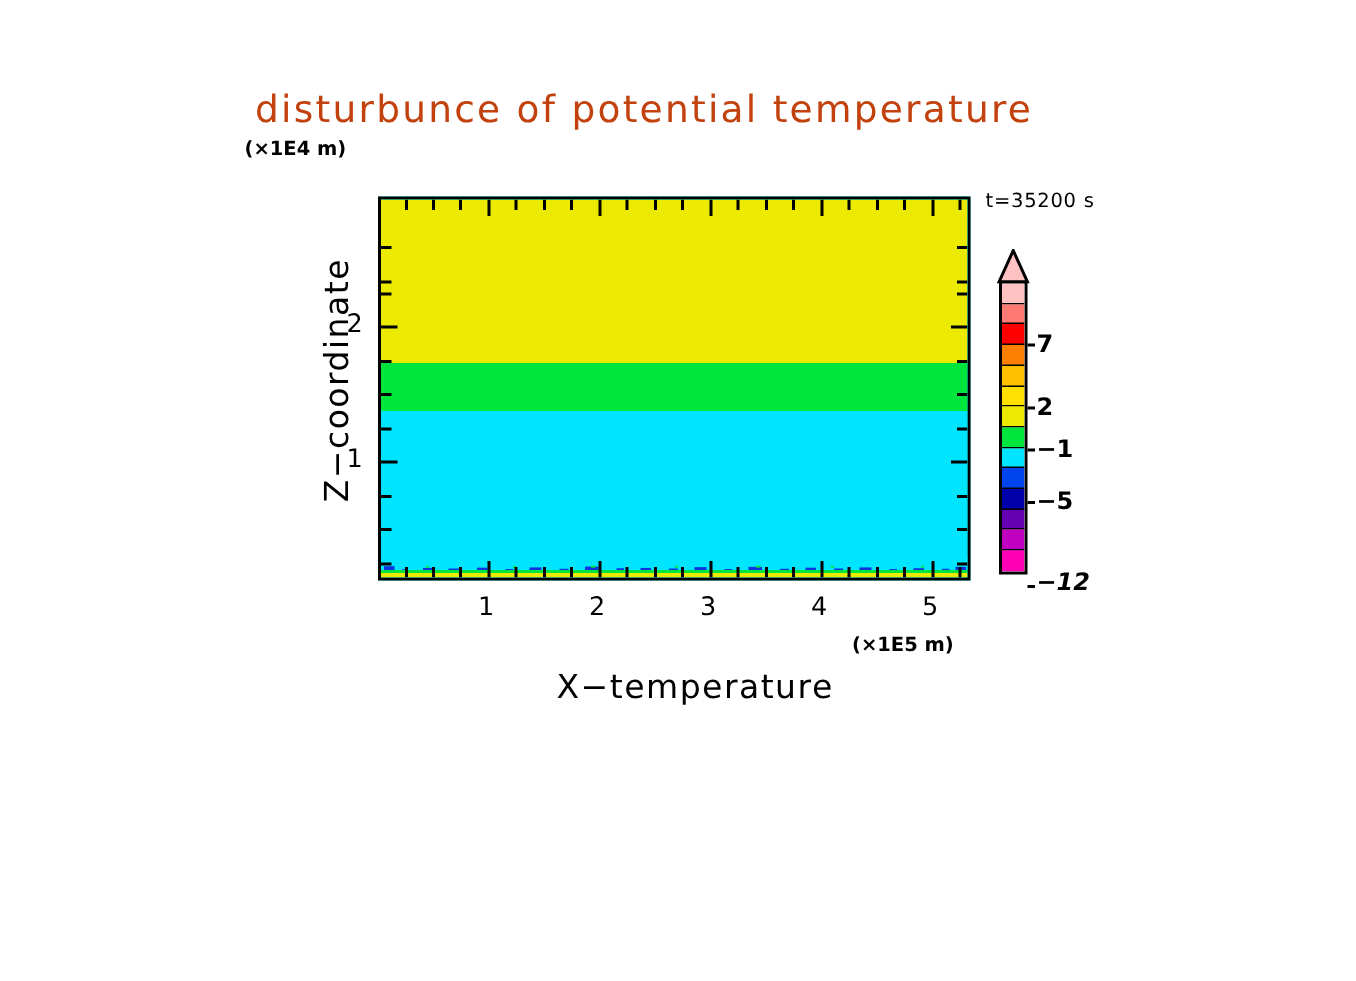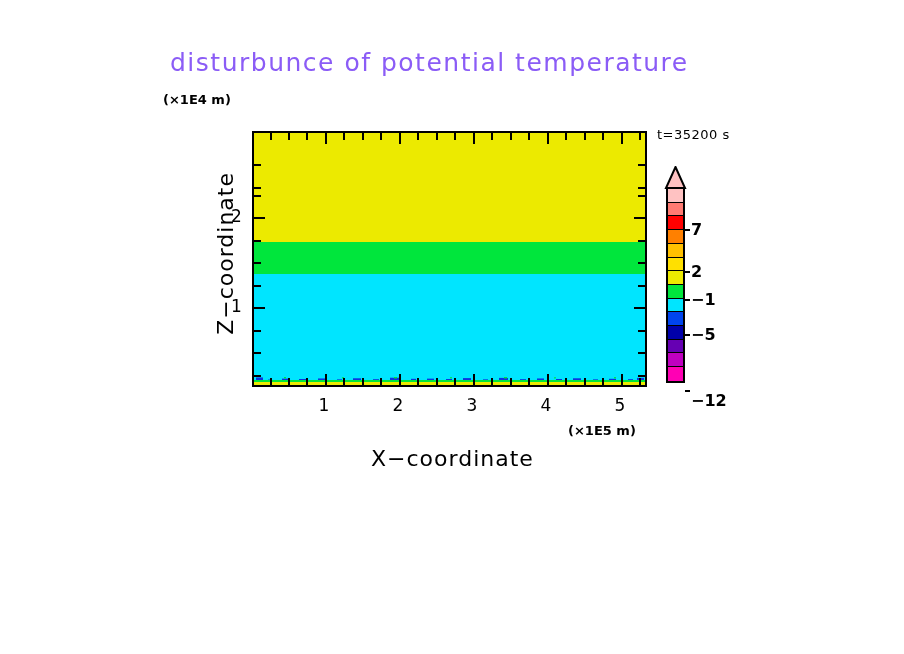--- a/index.html
+++ b/index.html
@@ -4,22 +4,22 @@
 <style>
   html,body{margin:0;padding:0;}
   body{
     width:904px;height:654px;background:#ffffff;position:relative;
     font-family:"DejaVu Sans", sans-serif;overflow:hidden;
   }
   .abs{position:absolute;}
 
   
   #chart-title{
-    left:170px;top:48px;width:580px;
-    font-size:25px;letter-spacing:1.5px;color:#8b5cf6;white-space:nowrap;
+    left:170px;top:58px;width:580px;
+    font-size:25px;letter-spacing:1.5px;color:#c2410c;white-space:nowrap;
   }
   #title-units{
     left:163px;top:92px;
     font-size:13px;font-weight:bold;letter-spacing:0px;color:#000;white-space:nowrap;
   }
   #time-stamp{
     left:657px;top:127px;
     font-size:13px;letter-spacing:0.5px;color:#000;white-space:nowrap;
   }
 
@@ -223,21 +223,21 @@
 <div class="xlabel" style="left:472px;">3</div>
 <div class="xlabel" style="left:546px;">4</div>
 <div class="xlabel" style="left:620px;">5</div>
 
 <div class="ylabel" style="top:216px;">2</div>
 <div class="ylabel" style="top:306px;">1</div>
 
 <div class="abs" id="y-axis-title-wrap">
   <div class="abs" id="y-axis-title" style="transform:rotate(-90deg) translate(-100%,0);">Z−coordinate</div>
 </div>
-<div class="abs" id="x-axis-title">X−coordinate</div>
+<div class="abs" id="x-axis-title">X−temperature</div>
 <div class="abs" id="x-axis-units">(×1E5 m)</div>
 
 <svg class="abs" id="colorbar-arrow" viewBox="0 0 23 23">
   <polygon points="11.5,1 21,22 2,22" fill="#ffc2c2" stroke="#000" stroke-width="2" stroke-linejoin="miter"></polygon>
 </svg>
 
 <div class="abs" id="colorbar">
   <div class="cb-band" style="height:7.14%;background:#ffc2c2;"></div>
   <div class="cb-band" style="height:7.14%;background:#ff7a72;"></div>
   <div class="cb-band" style="height:7.14%;background:#ff0000;"></div>
@@ -257,13 +257,13 @@
 <div class="cb-tick-mark" style="top:229px;"></div>
 <div class="cb-tick-mark" style="top:271px;"></div>
 <div class="cb-tick-mark" style="top:299px;"></div>
 <div class="cb-tick-mark" style="top:334px;"></div>
 <div class="cb-tick-mark" style="top:390px;"></div>
 
 <div class="cb-tick-label" style="top:229px;">7</div>
 <div class="cb-tick-label" style="top:271px;">2</div>
 <div class="cb-tick-label" style="top:299px;">−1</div>
 <div class="cb-tick-label" style="top:334px;">−5</div>
-<div class="cb-tick-label" style="top:400px;">−12</div>
+<div class="cb-tick-label" style="top:388px;font-style:italic;">−12</div>
 
 </body></html>

